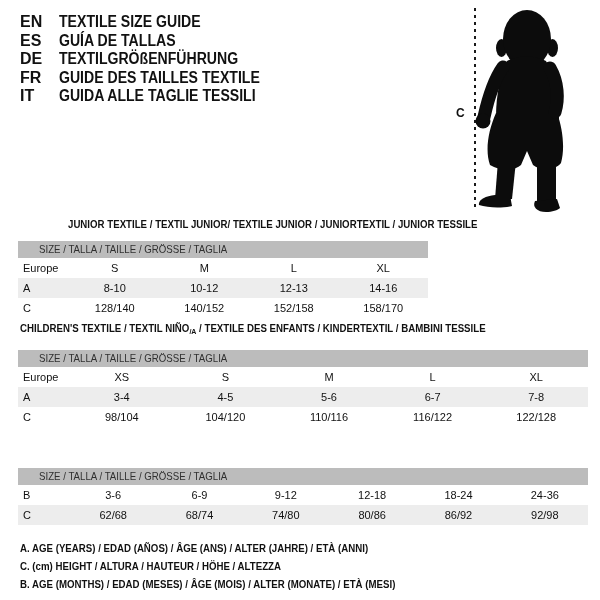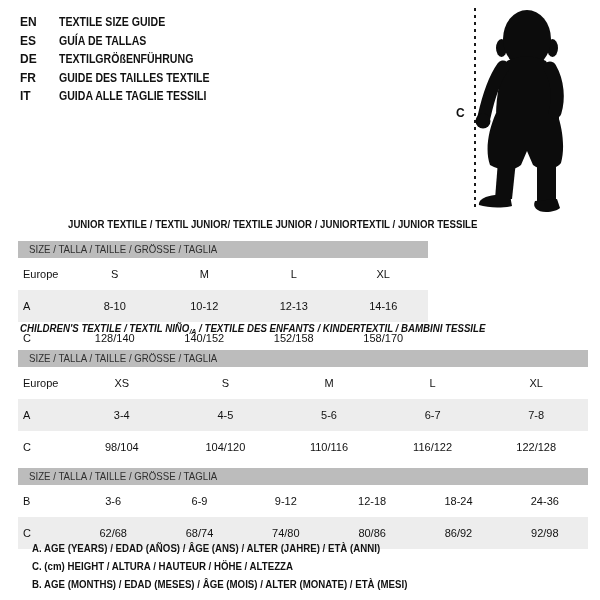--- a/index.html
+++ b/index.html
@@ -10,43 +10,43 @@
   html,body{background:#fff;}
   .page{
     position:relative; width:600px; height:600px; overflow:hidden;
     background:var(--page-bg); color:var(--text);
     font-family:"Liberation Sans", sans-serif;
   }
   .condensed{display:inline-block; transform:scaleX(0.88); transform-origin:0 50%; white-space:nowrap;}
 
   
   .lang-list{position:absolute; left:20px; top:13px; list-style:none;}
-  .lang-row{display:flex; height:18.5px; line-height:18.5px; font-size:12px; font-weight:700;}
+  .lang-row{display:flex; height:18.5px; line-height:18.5px; font-size:16px; font-weight:700;}
   .lang-code{width:39px; flex:0 0 39px;}
 
   
   .figure-svg{position:absolute; left:455px; top:5px; width:125px; height:210px;}
   .figure-label{position:absolute; left:456px; top:106px; font-size:12px; font-weight:700;}
 
   
   .sec-title{position:absolute; left:20px; font-size:11px; font-weight:700; line-height:17.5px; white-space:nowrap;}
   .sub{font-size:8px; vertical-align:baseline; position:relative; top:2px;}
 
   
   .tablewrap{position:absolute; left:18px;}
   .size-bar{height:17px; background:var(--size-bar-bg); color:var(--size-bar-text);
-    font-size:11px; line-height:17px; padding-left:11px;}
+    font-size:11px; line-height:17px; padding-left:21px;}
   table{width:100%; table-layout:fixed; border-collapse:collapse;}
   col.c-label{width:52px;}
-  td{height:32px; font-size:11px; text-align:center; padding:0; vertical-align:middle; color:var(--text);}
+  td{height:20px; font-size:11px; text-align:center; padding:0; vertical-align:middle; color:var(--text);}
   td.rlabel{text-align:left; padding-left:5px;}
   tr.alt{background:var(--row-alt-bg);}
 
   
-  .footnotes{position:absolute; left:32px; top:539px;}
+  .footnotes{position:absolute; left:20px; top:539px;}
   .footnote{height:18px; line-height:18px; font-size:11px; font-weight:700;}
 </style>
 </head>
 <body>
 
 <div class="page">
 
   <ul class="lang-list">
     <li class="lang-row">
       <span class="lang-code">EN</span>
@@ -123,21 +123,21 @@
         <td class="rlabel">C</td>
         <td>128/140</td>
         <td>140/152</td>
         <td>152/158</td>
         <td>158/170</td>
       </tr>
     </tbody>
       </table>
   </div>
 
-  <h2 class="sec-title" style="top:320px;font-style:italic;">
+  <h2 class="sec-title" style="top:320px;">
     <span class="condensed"><span>CHILDREN'S TEXTILE / TEXTIL NIÑO</span><span class="sub">/A</span><span> / TEXTILE DES ENFANTS / KINDERTEXTIL / BAMBINI TESSILE</span></span>
   </h2>
   <div class="tablewrap" style="top:350px; width:570px;">
     <div class="size-bar">
       <span class="condensed">SIZE / TALLA / TAILLE / GRÖSSE / TAGLIA</span>
     </div>
     <table>
       <colgroup>
           <col class="c-label">
           <col>

